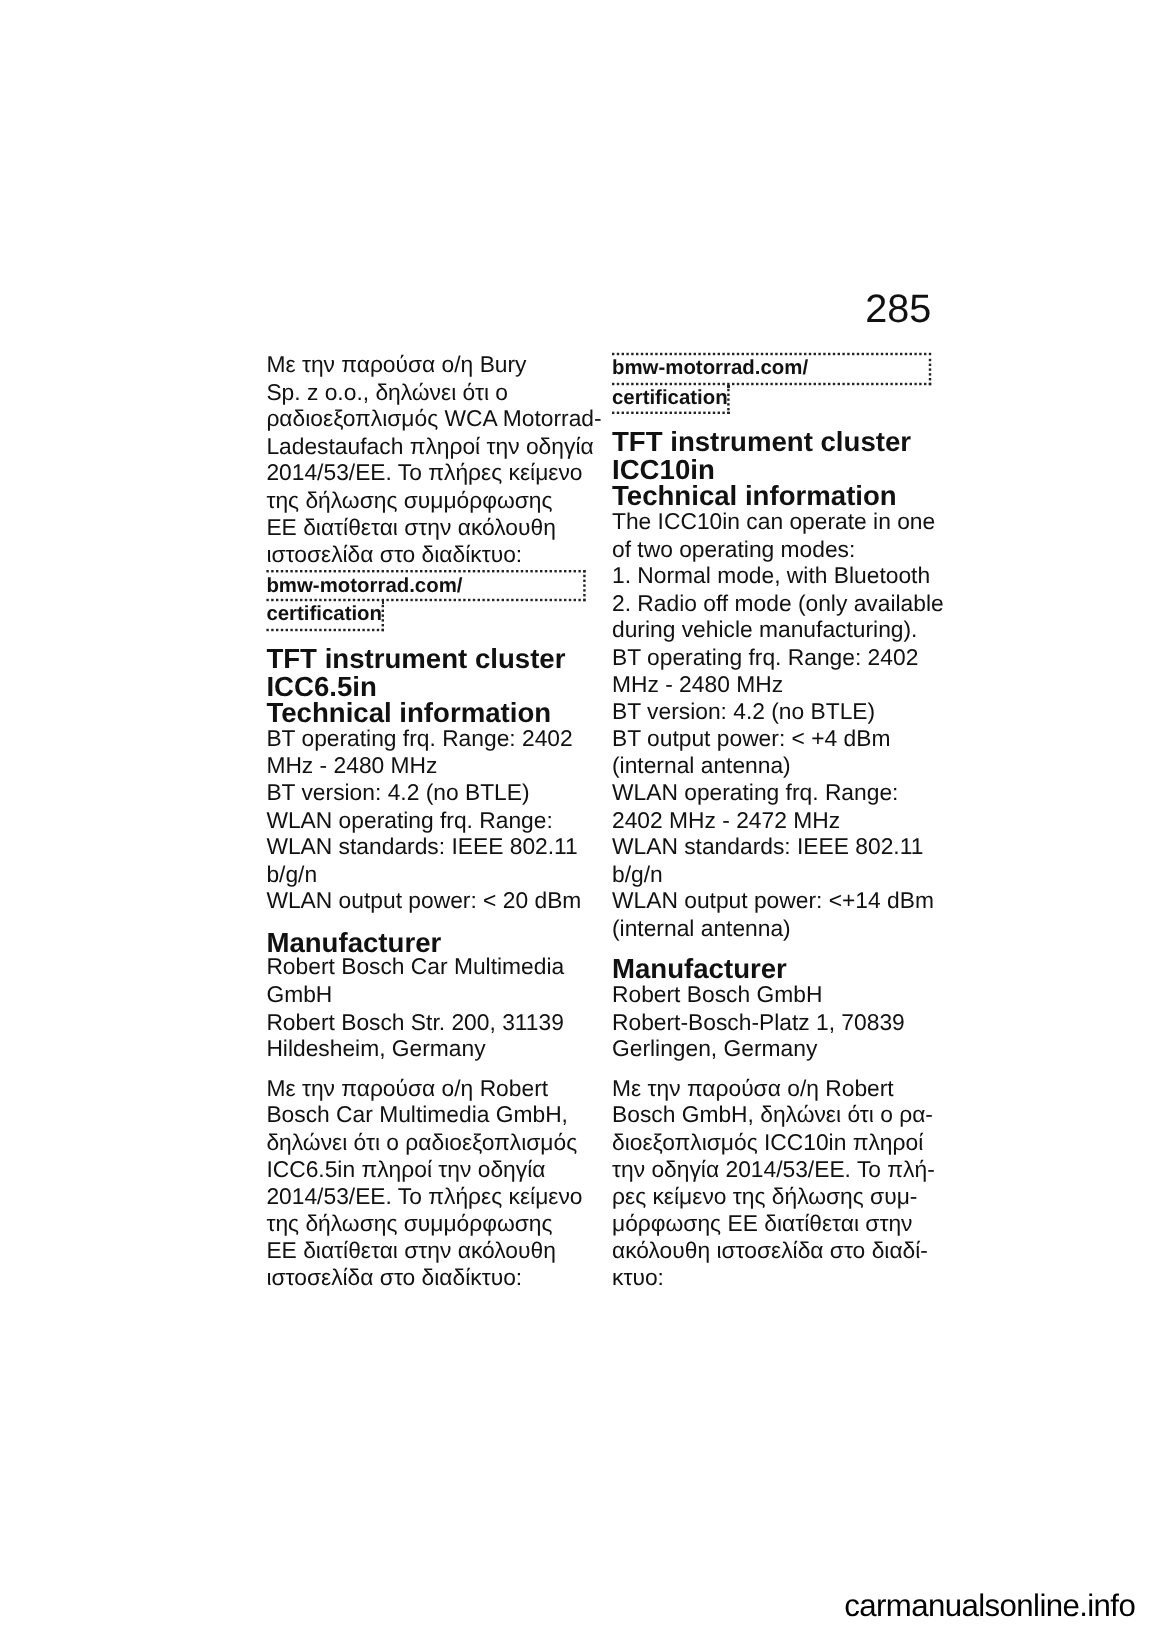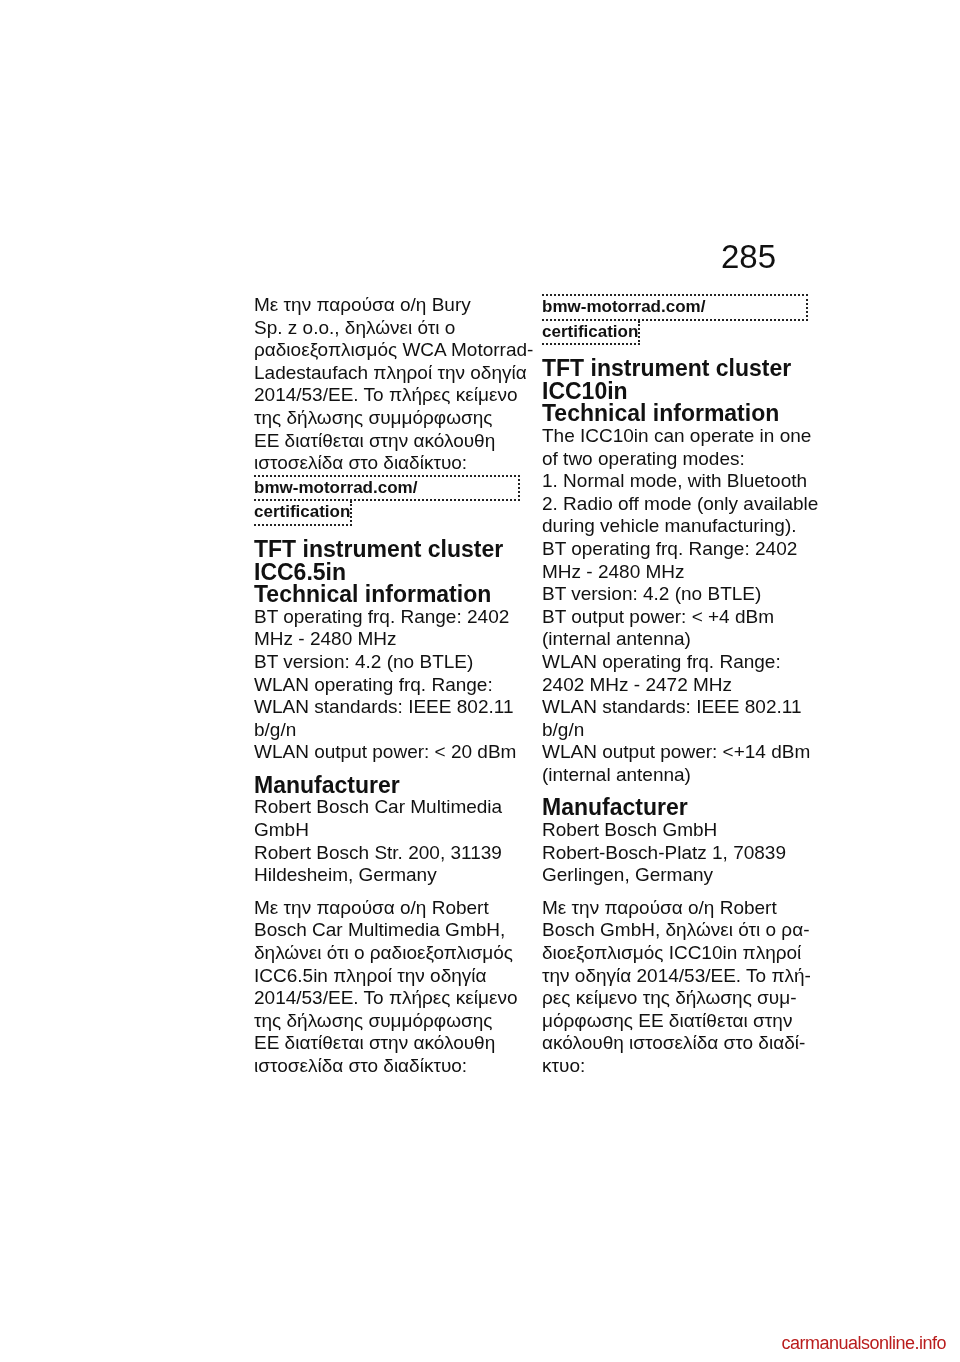--- a/index.html
+++ b/index.html
@@ -1,32 +1,32 @@
 <!DOCTYPE html>
 <html><head>
 <meta charset="utf-8">
 <style>
   html, body { margin: 0; padding: 0; background: #ffffff; }
   body { width: 960px; height: 1362px; position: relative; overflow: hidden;
          font-family: "Liberation Sans", "DejaVu Sans", sans-serif; color: #111111; }
   .page-number { position: absolute; right: 184px; top: 238px; font-size: 33px; font-weight: normal;
                  letter-spacing: 0px; }
-  .col { position: absolute; top: 294px; width: 272px; font-size: 19px; line-height: 22.6px; margin-left: 32px; }
+  .col { position: absolute; top: 294px; width: 272px; font-size: 19px; line-height: 22.6px; }
   .col-left { left: 222px; }
   .col-right { left: 510px; width: 272px; }
   .para { margin: 0; }
   .line { display: block; white-space: nowrap; }
   .heading { font-weight: bold; font-size: 23px; line-height: 22.6px; margin-top: 8px; }
   .heading .line { white-space: nowrap; }
   .link-block { display: inline-block; font-weight: bold; font-size: 17px; line-height: 22.6px; }
   .link-line { position: relative; display: inline-block; }
   .link-line1 { border: 2px dotted #222; border-bottom: 2px dotted #222; padding-right: 0; width: 266px; box-sizing: border-box; border-left: 0; border-top: 2px dotted #222; padding-left: 0; }
   .link-line2 { border-top: 0; border-bottom: 2px dotted #222; border-right: 2px dotted #222; }
   .link-wrap { display: block; }
-  .watermark { position: absolute; right: 14px; bottom: 8px; font-size: 18px; color: #b91c1c;
+  .watermark { position: absolute; right: 14px; bottom: 8px; font-size: 26px; color: #000000;
                font-family: "Liberation Sans", sans-serif; letter-spacing: -0.5px; text-align: right; }
 </style>
 </head>
 <body>
 
 <div class="page-number">285</div>
 
 <div class="col col-left">
   <div class="para">
     <span class="line">Με την παρούσα ο/η Bury</span>

